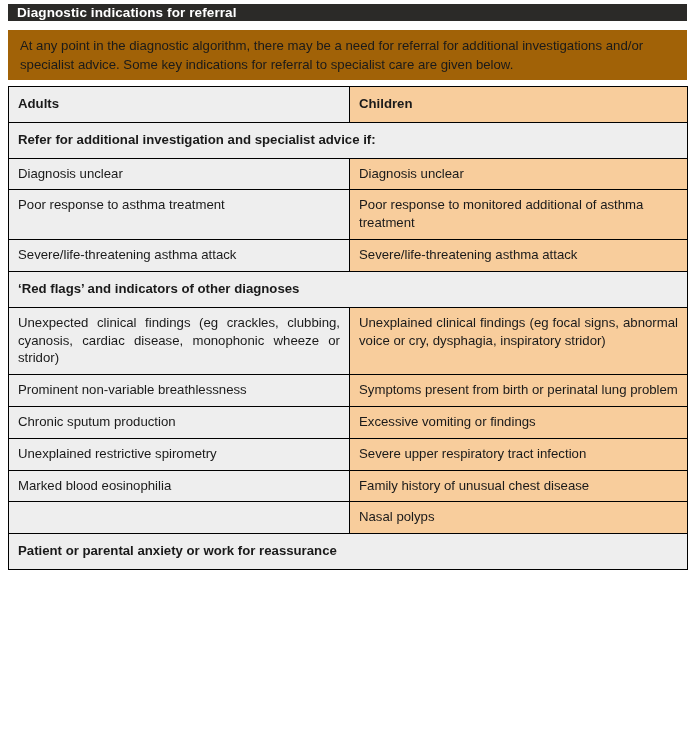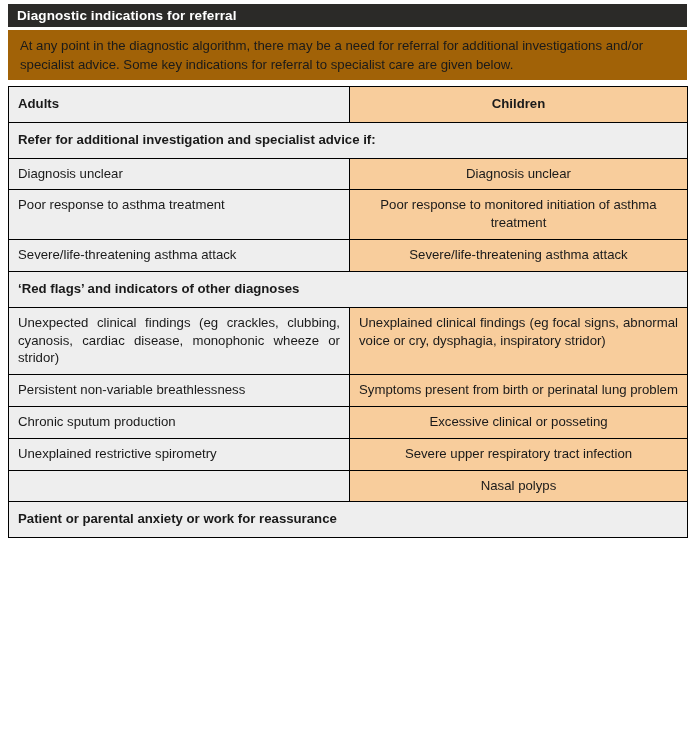--- a/index.html
+++ b/index.html
@@ -20,21 +20,21 @@
     box-sizing: border-box;
     background: #ffffff;
   }
 
   
   .title-bar {
     position: absolute;
     left: 8px;
     top: 4px;
     width: 679px;
-    height: 23px;
+    height: 17px;
     background: #2b2a28;
     display: flex;
     align-items: center;
   }
   .title-text {
     color: #ffffff;
     font-size: 13.5px;
     font-weight: bold;
     padding-left: 9px;
     letter-spacing: 0.1px;
@@ -73,21 +73,21 @@
     padding: 6px 9px 7px 9px;
     font-size: 13.2px;
     color: #1a1a1a;
     line-height: 1.35;
     box-sizing: border-box;
   }
   .col-adults  { width: 341px; background: #eeeeee; }
   .col-children{ width: 338px; background: #f8cd9c; }
 
   td.gray  { background: #eeeeee; }
-  td.peach { background: #f8cd9c; text-align: center; }
+  td.peach { background: #f8cd9c; }
 
   td.hdr {
     font-weight: bold;
     padding-top: 8px;
     padding-bottom: 9px;
   }
   td.section {
     background: #eeeeee;
     padding-top: 8px;
     padding-bottom: 9px;
@@ -126,54 +126,58 @@
       </tr>
 
       <tr>
         <td class="gray">Diagnosis unclear</td>
         <td class="peach">Diagnosis unclear</td>
       </tr>
 
 
       <tr>
         <td class="gray">Poor response to asthma treatment</td>
-        <td class="peach">Poor response to monitored initiation of asthma treatment</td>
+        <td class="peach">Poor response to monitored additional of asthma treatment</td>
       </tr>
 
       <tr>
         <td class="gray">Severe/life-threatening asthma attack</td>
         <td class="peach">Severe/life-threatening asthma attack</td>
       </tr>
 
       <tr>
         <td class="section" colspan="2">‘Red flags’ and indicators of other diagnoses</td>
       </tr>
 
 
       <tr>
         <td class="gray justify">Unexpected clinical findings (eg crackles, clubbing, cyanosis, cardiac disease, monophonic wheeze or stridor)</td>
         <td class="peach justify">Unexplained clinical findings (eg focal signs, abnormal voice or cry, dysphagia, inspiratory stridor)</td>
       </tr>
 
       <tr>
-        <td class="gray">Persistent non-variable breathlessness</td>
+        <td class="gray">Prominent non-variable breathlessness</td>
         <td class="peach">Symptoms present from birth or perinatal lung problem</td>
       </tr>
 
       <tr>
         <td class="gray">Chronic sputum production</td>
-        <td class="peach">Excessive clinical or posseting</td>
+        <td class="peach">Excessive vomiting or findings</td>
       </tr>
 
       <tr>
         <td class="gray">Unexplained restrictive spirometry</td>
         <td class="peach">Severe upper respiratory tract infection</td>
       </tr>
 
 
+      <tr>
+        <td class="gray">Marked blood eosinophilia</td>
+        <td class="peach">Family history of unusual chest disease</td>
+      </tr>
 
       <tr>
         <td class="gray empty-cell"></td>
         <td class="peach">Nasal polyps</td>
       </tr>
 
       <tr>
         <td class="section" colspan="2">Patient or parental anxiety or work for reassurance</td>
       </tr>
 

